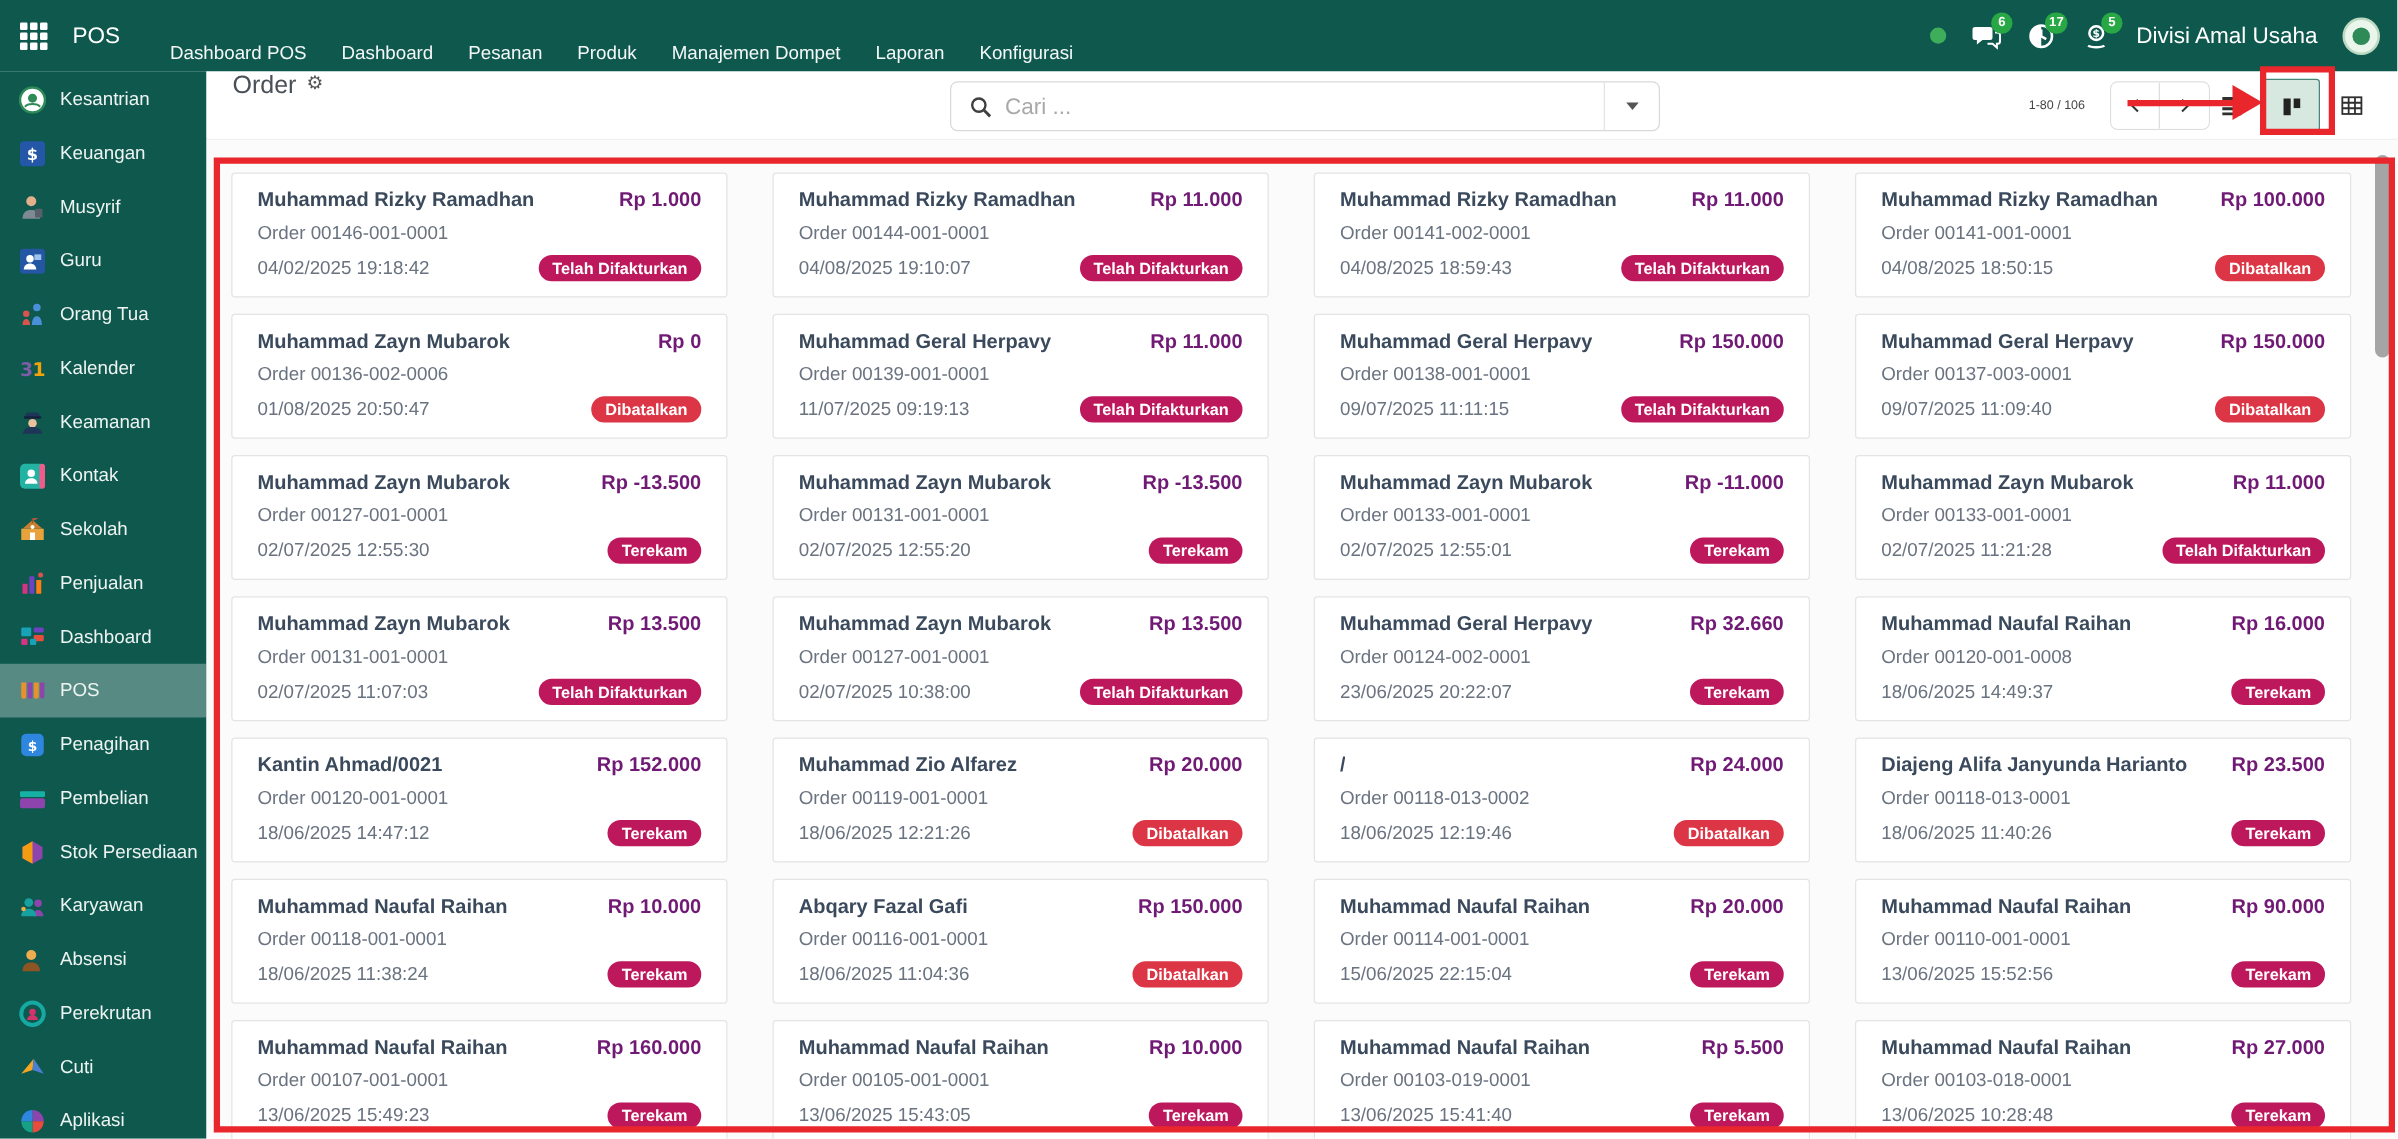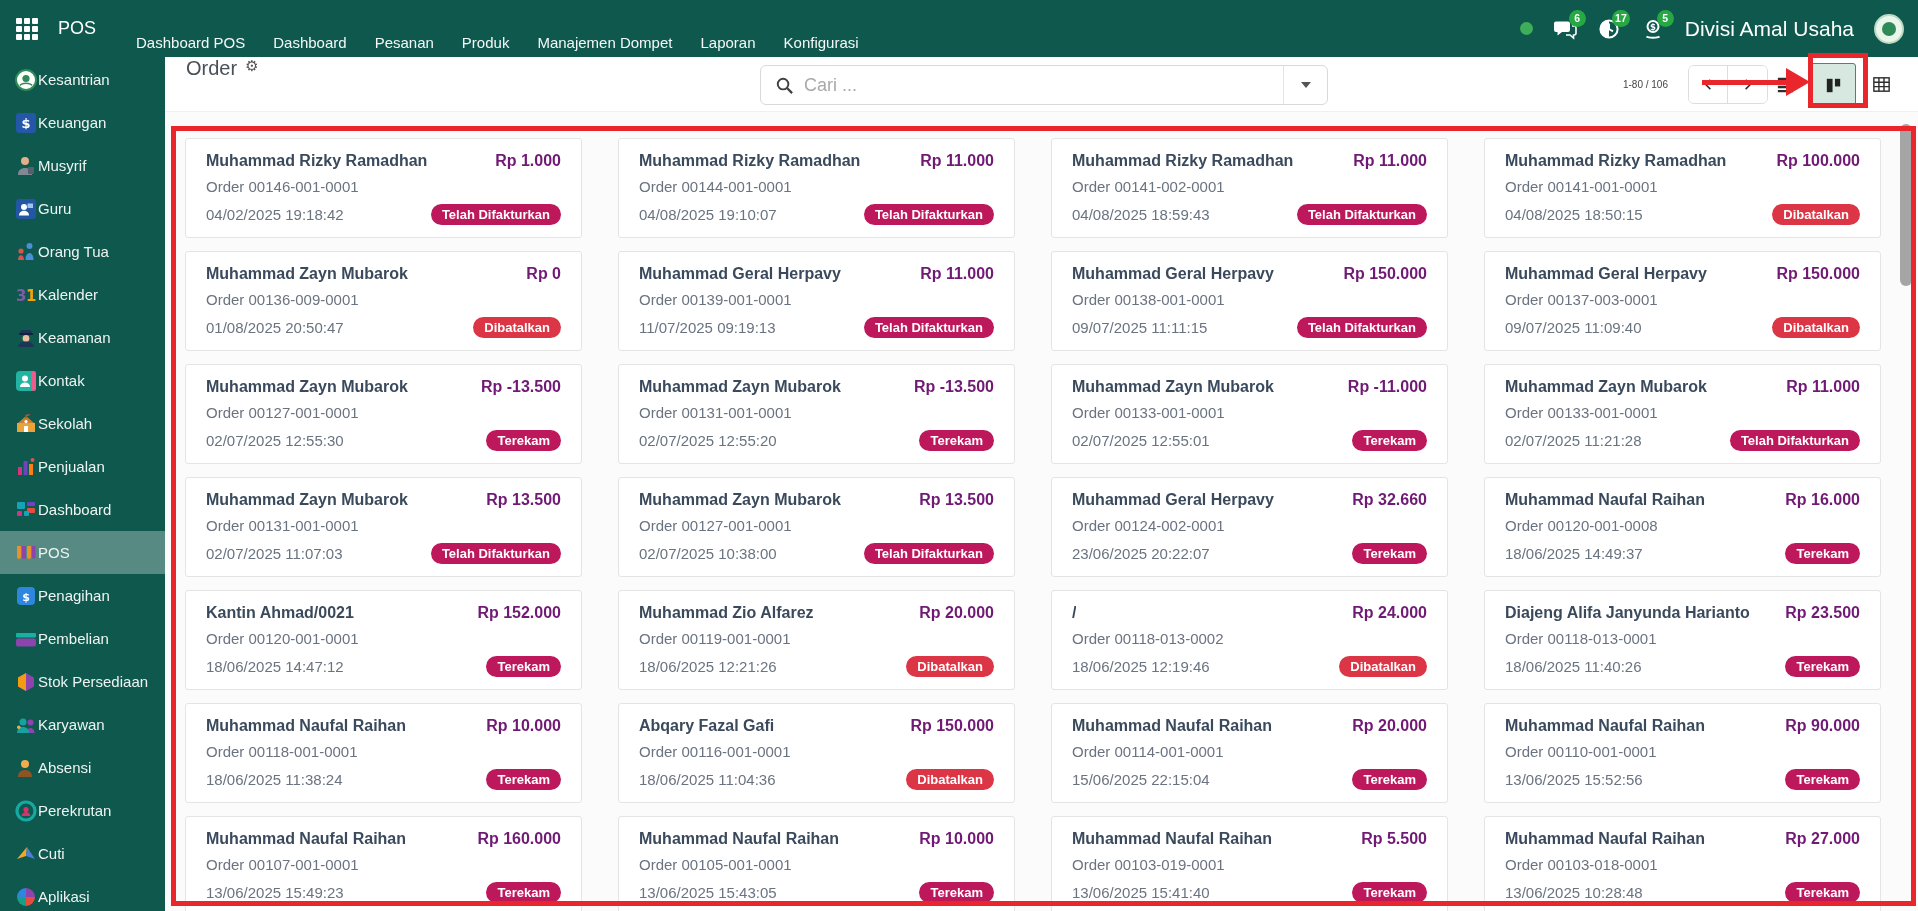--- a/index.html
+++ b/index.html
@@ -17,29 +17,29 @@
   .topmenu { display:flex; align-items:center; margin-left:26px; gap:0; }
   .topmenu .mitem { font-size:15px; padding:0 14px; height:57px; display:flex;
     align-items:center; cursor:pointer; color:#f4f8f7; white-space:nowrap;margin-top:28px; }
   .top-right { position:absolute; right:0; top:0; height:57px; display:flex; align-items:center; gap:20px; padding-right:14px; }
   .presence-dot { width:13px; height:13px; border-radius:50%; background:#3fae5a; }
   .ticon { position:relative; width:24px; height:24px; cursor:pointer; }
   .ticon svg { width:24px; height:24px; display:block; }
   .tbadge { position:absolute; top:-7px; right:-9px; min-width:17px; height:17px;
     background:#28a745; border-radius:9px; color:#fff; font-size:10.5px; font-weight:bold;
     display:flex; align-items:center; justify-content:center; padding:0 3px; }
-  .username { font-size:21px; cursor:pointer; white-space:nowrap; }
+  .username { font-size:18px; cursor:pointer; white-space:nowrap; }
   .avatar { width:30px; height:30px; border-radius:50%; background:#eaf5ec;
     border:2px solid #bcd9c2; display:flex; align-items:center; justify-content:center; cursor:pointer; }
   .avatar i { width:14px; height:14px; border-radius:50%; background:#2e8b57; display:block; }
 
   
   .sidebar { position:absolute; left:0; top:57px; width:165px; height:854px;
     background:#0e584e; z-index:4; padding-top:1px; }
-  .side-item { height:43px; display:flex; align-items:center; gap:1px;
+  .side-item { height:43px; display:flex; align-items:center; gap:11px;
     padding-left:15px; color:#eef4f2; font-size:15px; cursor:pointer; white-space:nowrap; }
   .side-item.active { background:rgba(255,255,255,0.30); }
   .side-item .sicon { width:22px; height:22px; flex:0 0 22px; }
   .side-item .sicon svg { width:22px; height:22px; display:block; }
 
   
   .main { position:absolute; left:165px; top:57px; width:1753px; height:854px; background:#fbfbfb; }
   .content-header { position:absolute; left:0; top:0; width:1753px; height:55px;
     background:#fff; border-bottom:1px solid #f0f0f0; }
   .page-title-wrap { position:absolute; left:21px; top:0; height:55px; display:flex; align-items:flex-start; gap:8px; }
@@ -471,21 +471,21 @@
           <div class="card-foot">
             <span class="card-date">04/08/2025 18:50:15</span>
             <span class="badge danger">Dibatalkan</span>
           </div>
         </article>
         <article class="card">
           <div class="card-top">
             <span class="card-name">Muhammad Zayn Mubarok</span>
             <span class="card-amount">Rp 0</span>
           </div>
-          <div class="card-order">Order 00136-009-0001</div>
+          <div class="card-order">Order 00136-002-0006</div>
           <div class="card-foot">
             <span class="card-date">01/08/2025 20:50:47</span>
             <span class="badge danger">Dibatalkan</span>
           </div>
         </article>
         <article class="card">
           <div class="card-top">
             <span class="card-name">Muhammad Geral Herpavy</span>
             <span class="card-amount">Rp 11.000</span>
           </div>

